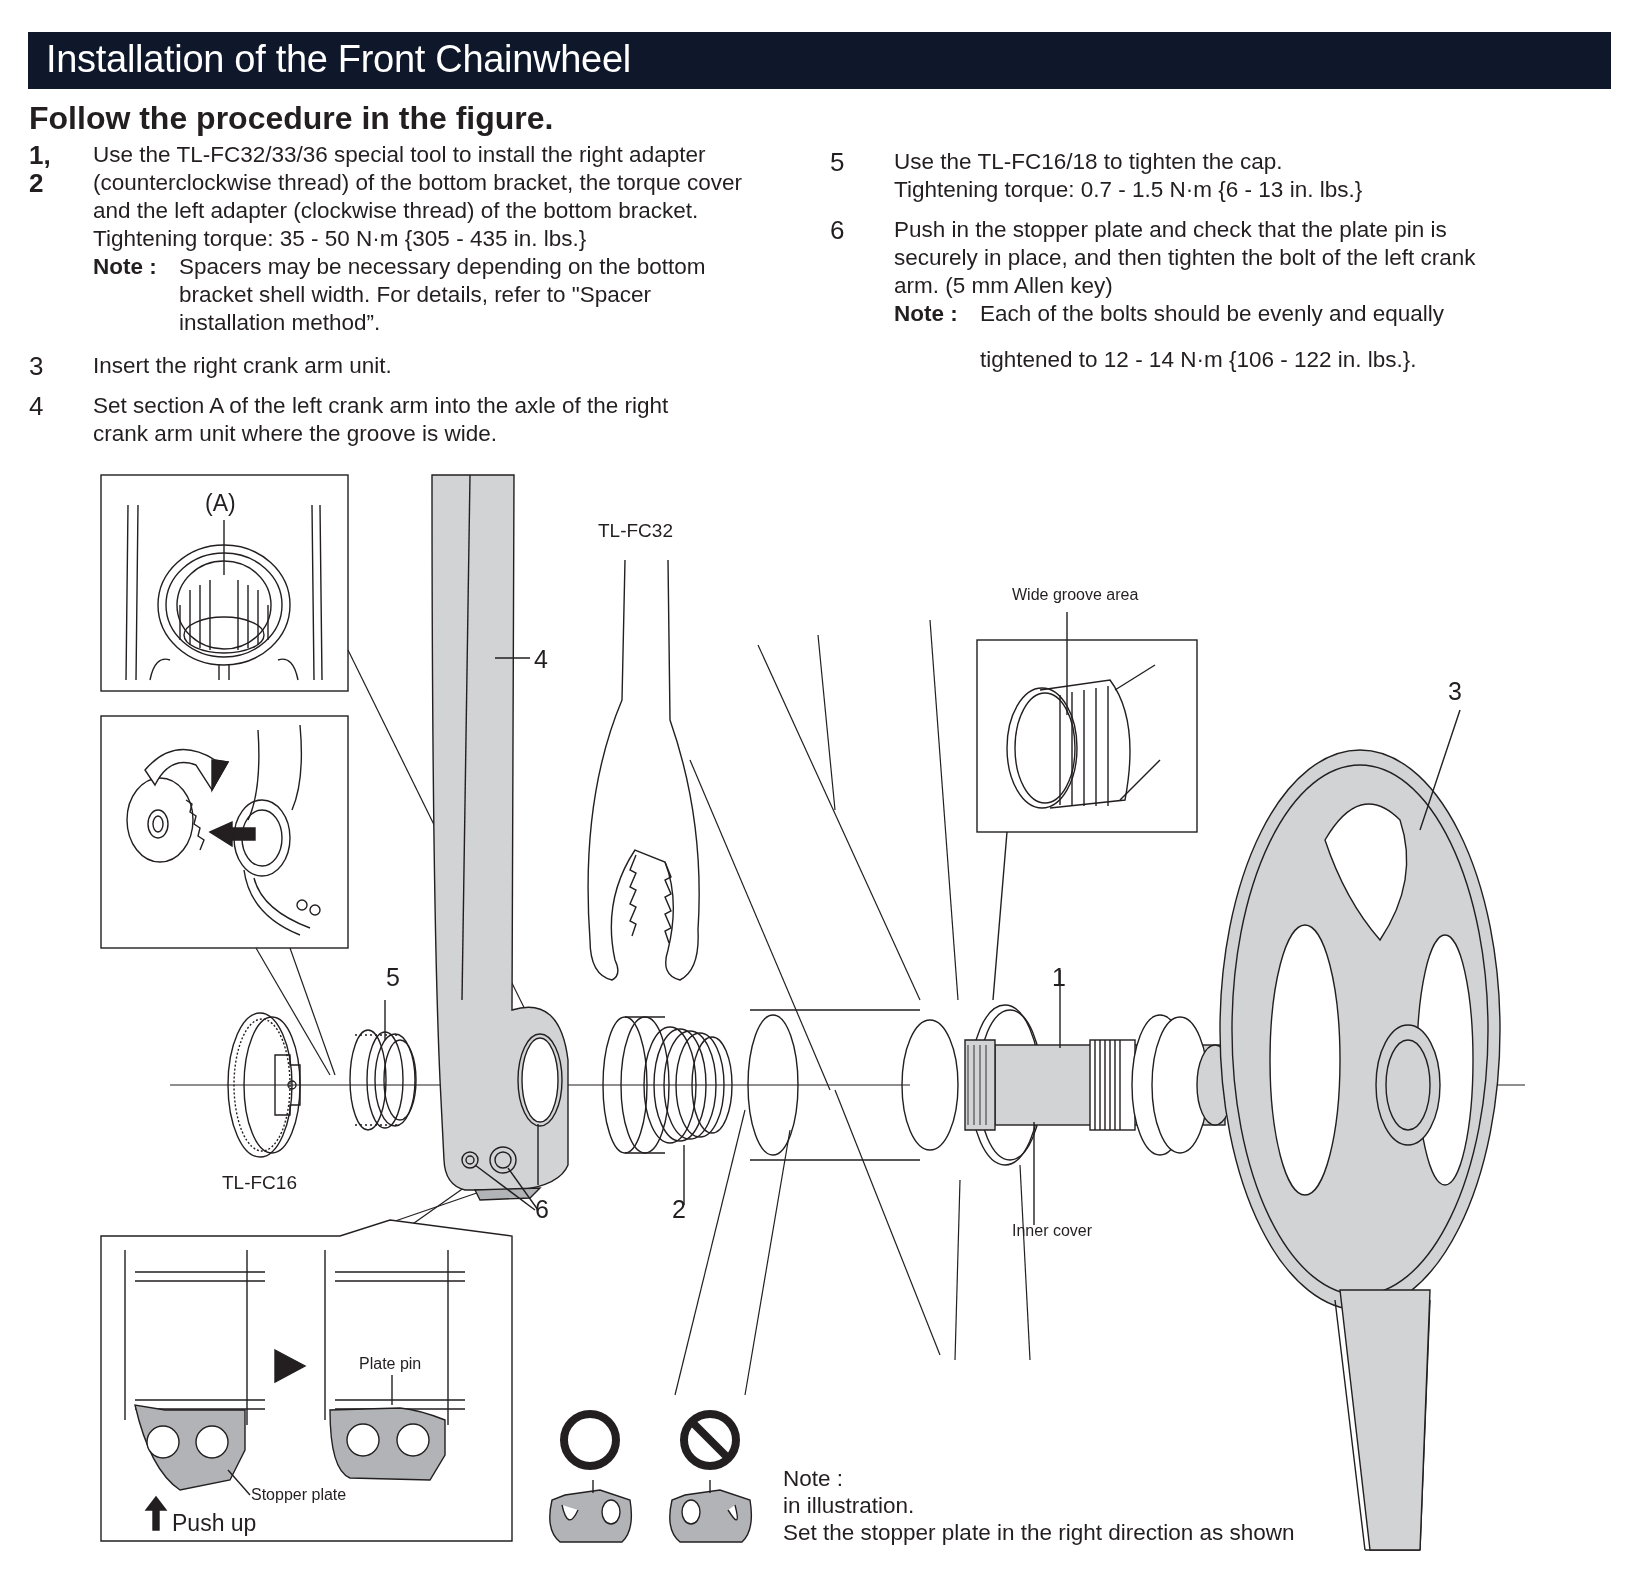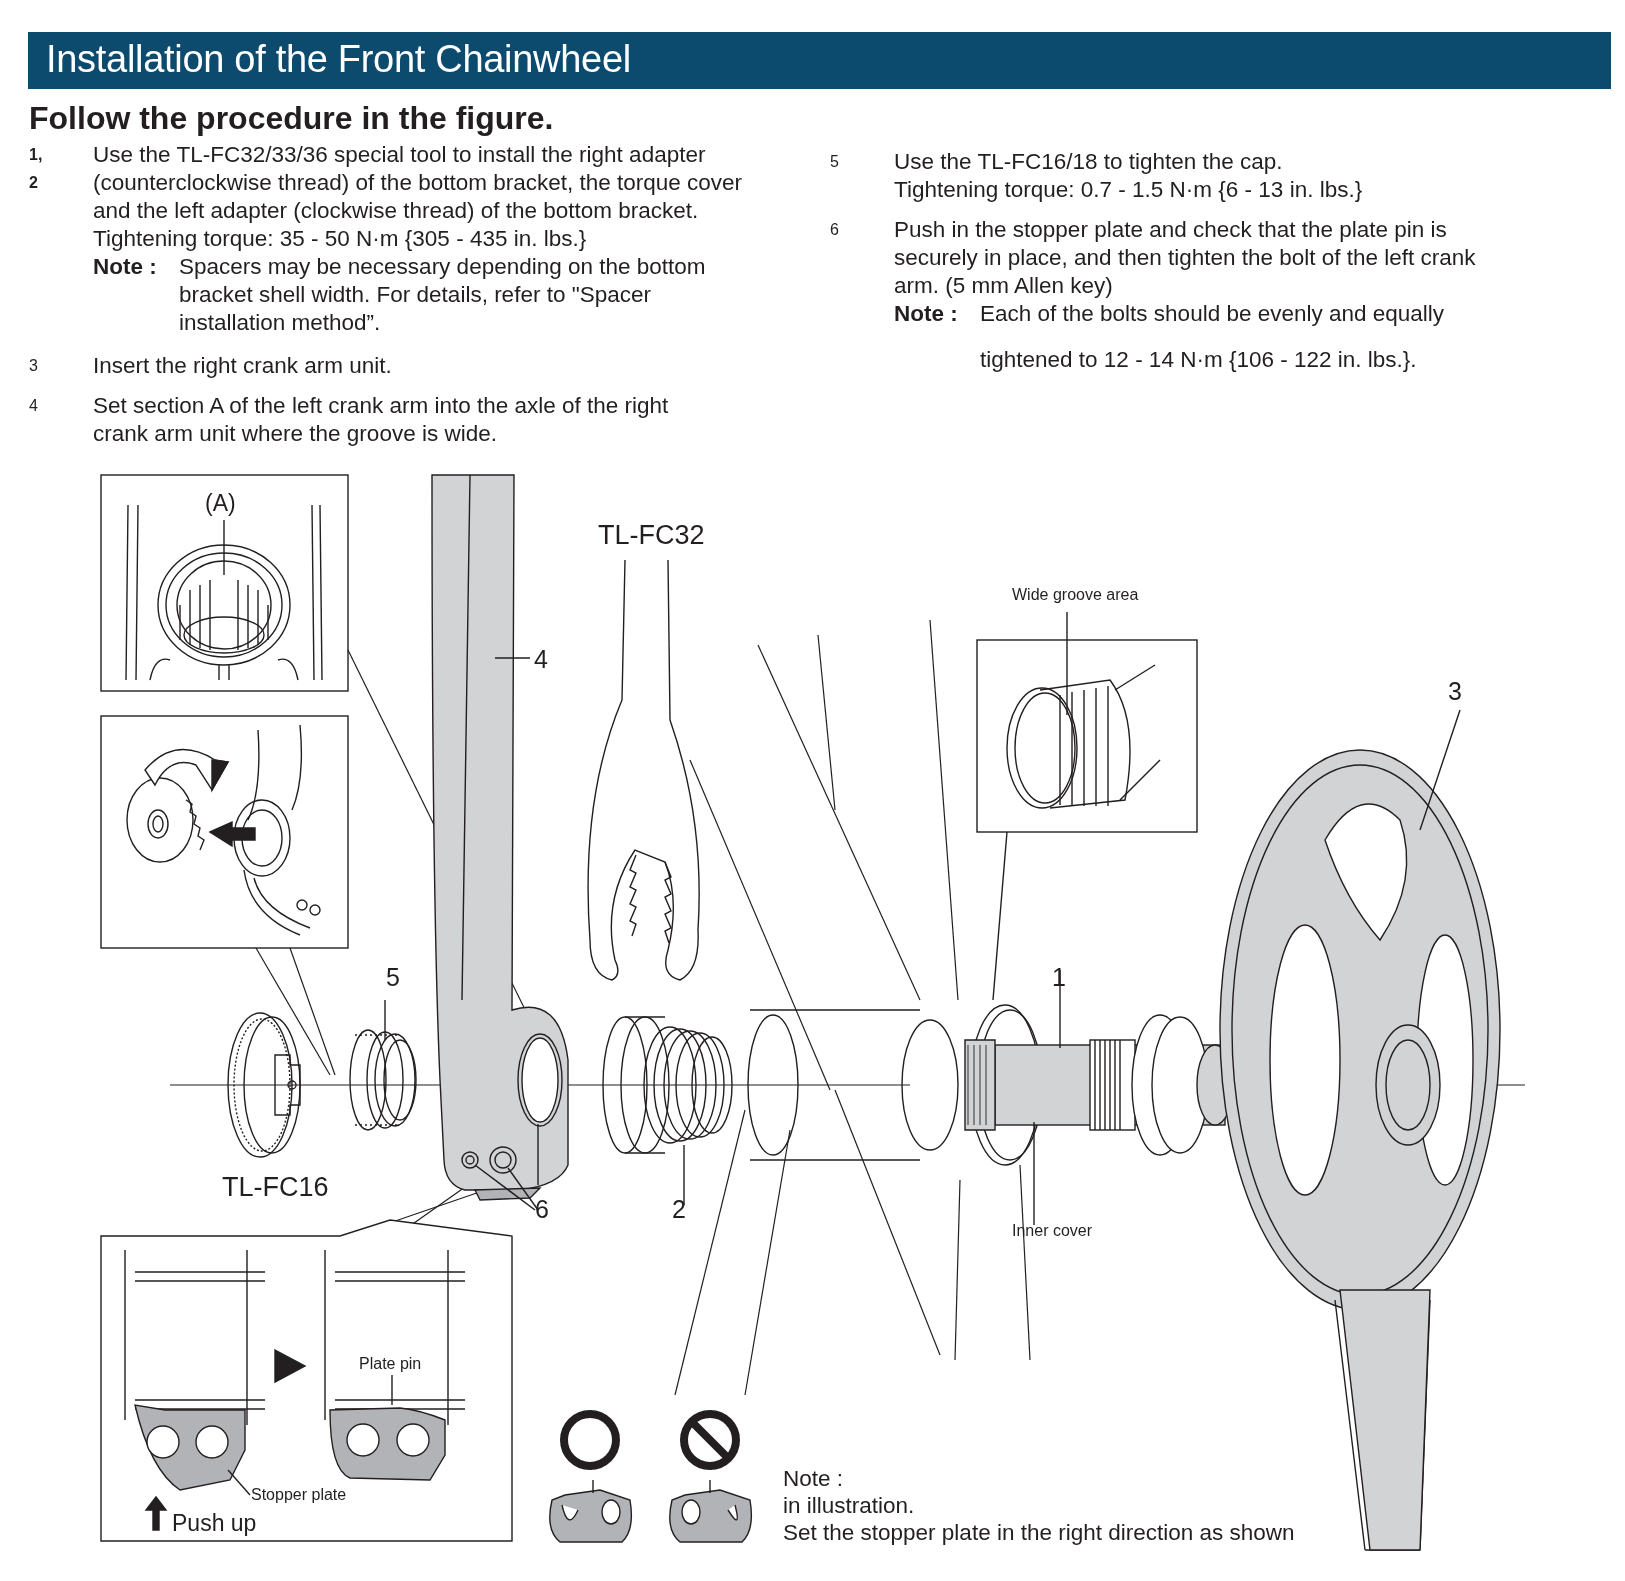--- a/index.html
+++ b/index.html
@@ -1,32 +1,32 @@
 <!DOCTYPE html>
 <html><head>
 <meta charset="utf-8">
 <style>
   html, body { margin:0; padding:0; background:#ffffff; }
   body { width:1625px; height:1581px; position:relative; overflow:hidden;
          font-family:"Liberation Sans", sans-serif; color:#231f20; }
   .title-bar { position:absolute; left:28px; top:32px; width:1583px; height:57px;
-               background:#0c4a6e; }
+               background:#0f172a; }
   .title-text { position:absolute; left:18px; top:6px; font-size:38px; color:#ffffff;
                 letter-spacing:-0.3px; white-space:nowrap; }
   .intro { position:absolute; left:29px; top:100px; font-size:32px; font-weight:bold; color:#231f20; }
   .step { position:absolute; font-size:22.5px; line-height:28px; color:#231f20; }
-  .step .num { position:absolute; left:0; top:0; font-size:16px; }
+  .step .num { position:absolute; left:0; top:0; font-size:26px; }
   .step .num.bold { font-weight:bold; }
   .step .body { position:absolute; left:62px; top:0; white-space:nowrap; }
   .note-label { font-weight:bold; display:inline-block; }
   .note-line { white-space:nowrap; }
   .fig { position:absolute; left:0; top:0; }
   .lbl { position:absolute; white-space:nowrap; color:#231f20; }
   .lbl.big { font-size:25px; }
-  .lbl.mid { font-size:27px; }
+  .lbl.mid { font-size:19px; }
   .lbl.small { font-size:16px; }
   .note2 { position:absolute; left:783px; top:1465px; font-size:22.5px; line-height:27px; }
 </style>
 </head>
 <body>
 
 <div class="title-bar">
   <div class="title-text">Installation of the Front Chainwheel</div>
 </div>
 <div class="intro">Follow the procedure in the figure.</div>

